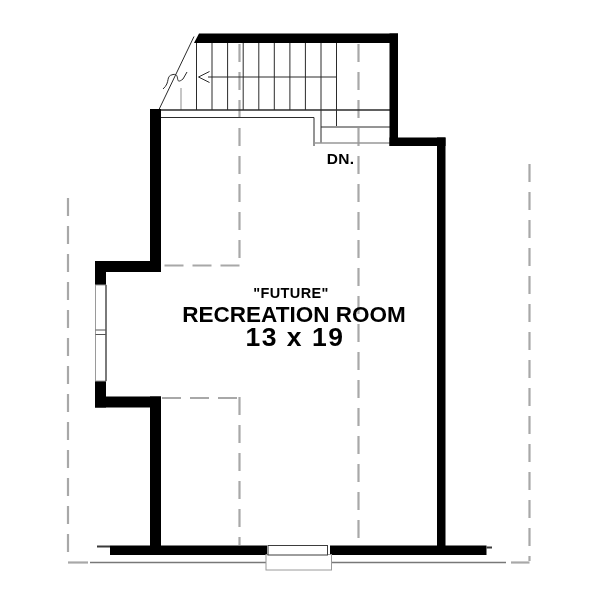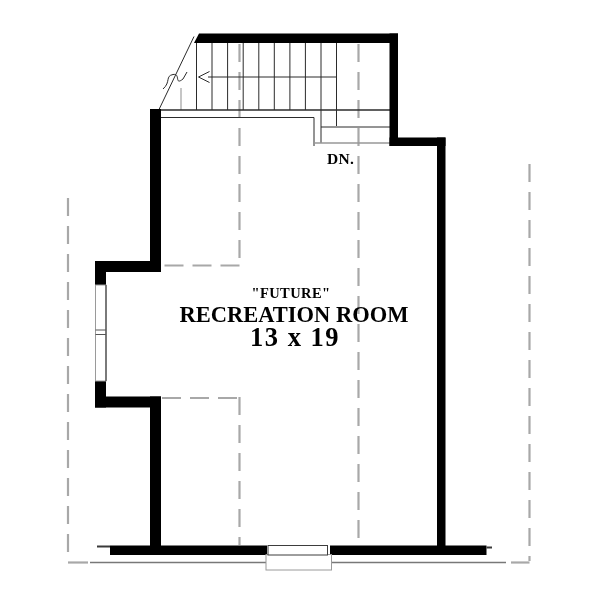--- a/index.html
+++ b/index.html
@@ -1,21 +1,21 @@
 <!DOCTYPE html>
 <html><head>
 <meta charset="utf-8">
 <style>
   html,body{margin:0;padding:0;background:#ffffff;}
   .stage{
     position:relative;
     width:600px;height:600px;
     background:#ffffff;
     overflow:hidden;
-    font-family:Liberation Serif, serif;
+    font-family:Liberation Sans, sans-serif;
   }
   svg{display:block;}
   .wall{fill:#000000;stroke:none;}
   .thin{stroke:#2b2b2b;stroke-width:1;fill:none;}
   .thin-md{stroke:#2b2b2b;stroke-width:1.4;fill:none;}
   .gray-line{stroke:#979797;stroke-width:1.4;fill:none;}
   .gray-sub{stroke:#8d8d8d;stroke-width:1;fill:none;}
   .dash{stroke:#a8a8a8;stroke-width:2.2;fill:none;stroke-dasharray:18 10;}
   .dash-h{stroke:#a8a8a8;stroke-width:2.2;fill:none;stroke-dasharray:19 9;}
   .dash-end{stroke:#a8a8a8;stroke-width:2.2;fill:none;}

